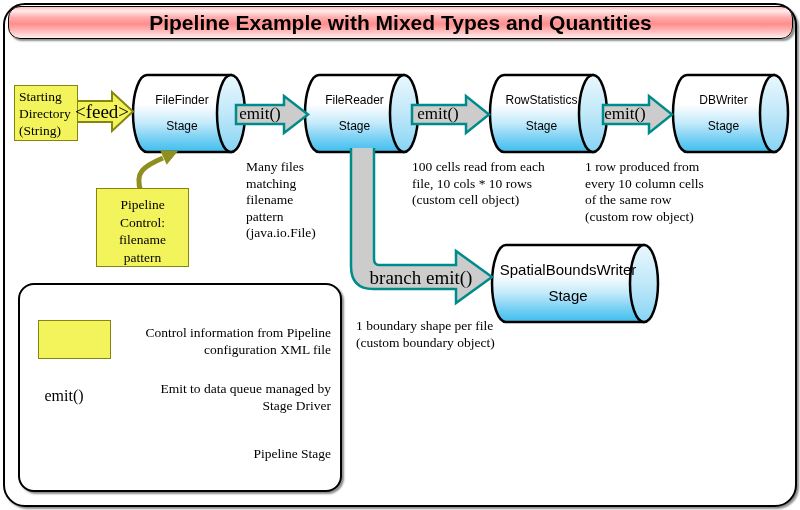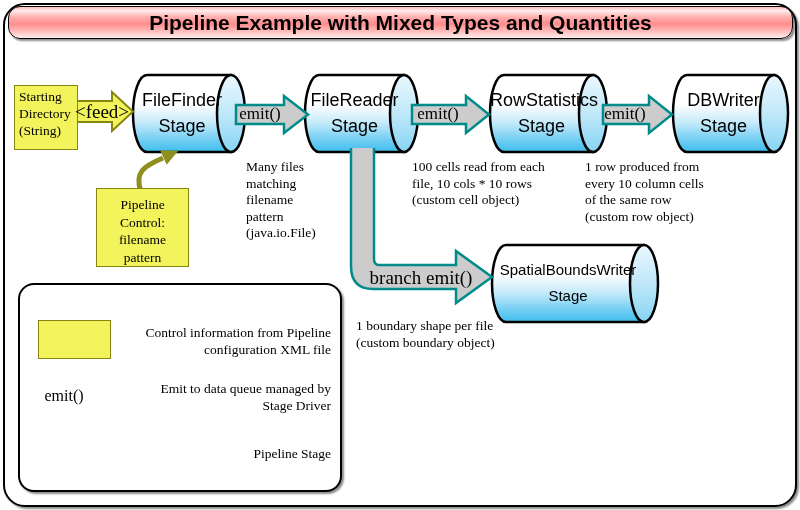--- a/index.html
+++ b/index.html
@@ -6,26 +6,26 @@
   .stage-wrap{position:relative;width:800px;height:510px;font-family:"Liberation Sans",sans-serif;overflow:hidden;}
   .frame{position:absolute;left:3px;top:3px;width:790px;height:500px;background:#ffffff;border:2px solid #000;border-radius:22px;box-shadow:2px 2px 2px rgba(0,0,0,0.45);}
   .pinkbar{position:absolute;border:1.5px solid #000;border-radius:12px;
     background:linear-gradient(180deg,#ffbcbc 0%,#ffecec 12%,#ffacac 34%,#ff8d8d 55%,#ffbcbc 78%,#ffeeee 100%);
     box-shadow:2px 2px 2px rgba(0,0,0,0.45);display:flex;align-items:center;justify-content:center;}
   .titlebar{left:8px;top:6px;width:783px;height:31px;}
   .title-text{font-weight:bold;font-size:21px;color:#000;}
   .diagram-svg{position:absolute;left:0;top:0;width:800px;height:510px;}
   .yellow-box{position:absolute;background:#f3f35b;border:1.5px solid #85850f;color:#000;
     font-family:"Liberation Serif",serif;font-size:13.5px;line-height:17px;}
-  .box-start{left:14px;top:85px;width:58px;height:52px;padding:2px 0 9px 4px;text-align:left;}
+  .box-start{left:14px;top:85px;width:58px;height:52px;padding:2px 0 0 4px;text-align:left;}
   .box-control{left:96px;top:188px;width:91px;height:70px;padding:7px 0 0 0;text-align:center;line-height:17.5px;}
   .txt{position:absolute;color:#000;font-family:"Liberation Serif",serif;}
   .ann{font-size:13.5px;line-height:16.5px;text-align:left;}
   .ln{display:block;}
-  .stage-label{position:absolute;top:87px;text-align:center;font-size:18px;line-height:26px;color:#000;font-family:"Liberation Sans",sans-serif;}
+  .stage-label{position:absolute;top:87px;text-align:center;font-size:12px;line-height:26px;color:#000;font-family:"Liberation Sans",sans-serif;}
   .arrow-label{position:absolute;font-family:"Liberation Serif",serif;font-size:17px;transform:translate(-50%,-50%);white-space:nowrap;color:#000;}
   .arrow-label.small{font-size:19px;}
   .legend-panel{position:absolute;left:18px;top:283px;width:320px;height:205px;border:2px solid #000;border-radius:16px;background:#fff;box-shadow:2px 2px 2px rgba(0,0,0,0.45);}
   .legend-titlebar{left:20px;top:288px;width:315px;height:22px;border-radius:9px;}
   .legend-title-text{font-size:17px;color:#000;}
   .legend-text{position:absolute;left:133px;width:198px;font-family:"Liberation Serif",serif;font-size:13.5px;line-height:17px;color:#000;text-align:right;}
 </style>
 </head>
 <body>
 

